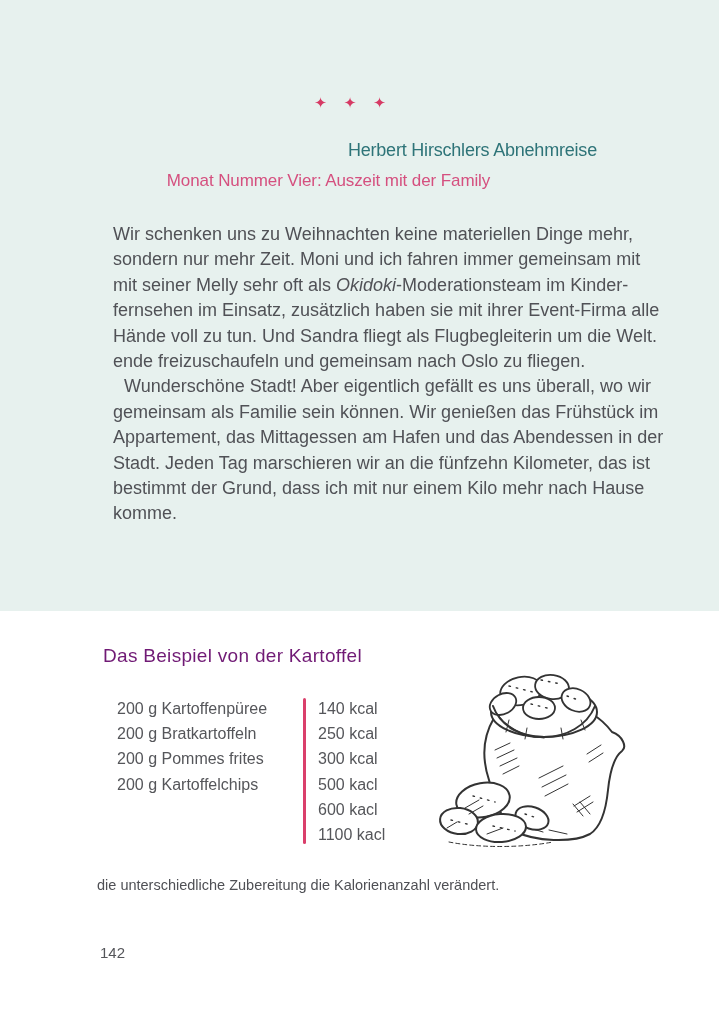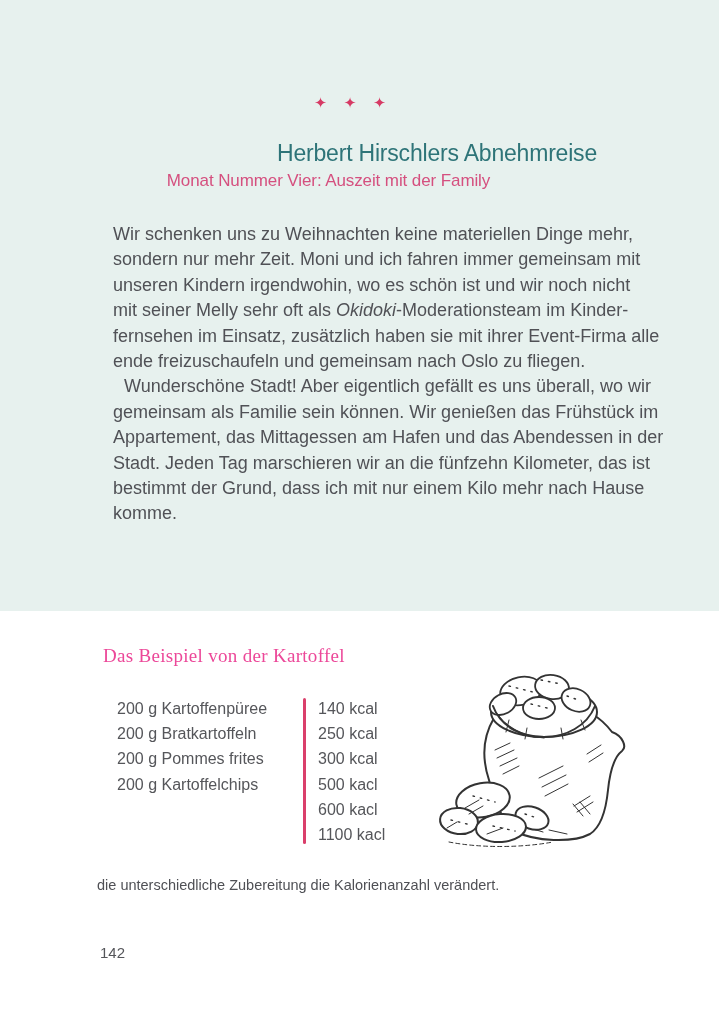--- a/index.html
+++ b/index.html
@@ -14,21 +14,21 @@
     position:absolute;left:0;top:0;width:719px;height:611px;
     background:#e7f1ee;
   }
   .stars{
     position:absolute;left:100px;top:95px;width:500px;
     display:flex;justify-content:center;gap:17px;
     font-size:15px;line-height:16px;
   }
   .title{
     position:absolute;left:60px;top:140px;width:537px;
-    text-align:right;font-size:23px;letter-spacing:-0.2px;
+    text-align:right;font-size:18px;letter-spacing:-0.2px;
     font-weight:400;
   }
   .subtitle{
     position:absolute;left:60px;top:171px;width:537px;
     text-align:center;font-size:17px;letter-spacing:-0.1px;
     font-weight:400;
   }
   .body-text{
     position:absolute;left:113px;top:222px;width:487px;
     font-size:18px;color:#505156;
@@ -83,33 +83,33 @@
     <span>✦</span>
   </div>
 
   <div class="title" style="color: rgb(46, 116, 120);">Herbert Hirschlers Abnehmreise</div>
 
   <div class="subtitle" style="color: rgb(213, 80, 127);">Monat Nummer Vier: Auszeit mit der Family</div>
 
   <div class="body-text" style="color: rgb(80, 81, 86);">
       <div class="jline">Wir schenken uns zu Weihnachten keine materiellen Dinge mehr,</div>
       <div class="jline">sondern nur mehr Zeit. Moni und ich fahren immer gemeinsam mit</div>
-      <div class="jline">unseren Kindern irgendwohin, wo es schön ist und wir noch nicht</div>
       <div class="jline">mit seiner Melly sehr oft als <em>Okidoki</em>-Moderationsteam im Kinder-</div>
       <div class="jline">fernsehen im Einsatz, zusätzlich haben sie mit ihrer Event-Firma alle</div>
+      <div class="jline">Hände voll zu tun. Und Sandra fliegt als Flugbegleiterin um die Welt.</div>
       <div class="jline last">ende freizuschaufeln und gemeinsam nach Oslo zu fliegen.</div>
       <div class="jline indent">Wunderschöne Stadt! Aber eigentlich gefällt es uns überall, wo wir</div>
       <div class="jline">gemeinsam als Familie sein können. Wir genießen das Frühstück im</div>
       <div class="jline">Appartement, das Mittagessen am Hafen und das Abendessen in der</div>
       <div class="jline">Stadt. Jeden Tag marschieren wir an die fünfzehn Kilometer, das ist</div>
       <div class="jline">bestimmt der Grund, dass ich mit nur einem Kilo mehr nach Hause</div>
       <div class="jline last">komme.</div>
     </div>
 
-  <div class="section-heading" style="color: #ec4899; font-family: Liberation Serif, serif;">Das Beispiel von der Kartoffel</div>
+  <div class="section-heading" style="color: #701a75;">Das Beispiel von der Kartoffel</div>
 
   <div class="nutrition">
     <div class="dish-col">
         <div>200 g Kartoffenpüree</div>
         <div>200 g Bratkartoffeln</div>
         <div>200 g Pommes frites</div>
         <div>200 g Kartoffelchips</div>
       </div>
     <div class="tbl-divider" style="background-color: rgb(218, 63, 107);"></div>
     <div class="kcal-col">

